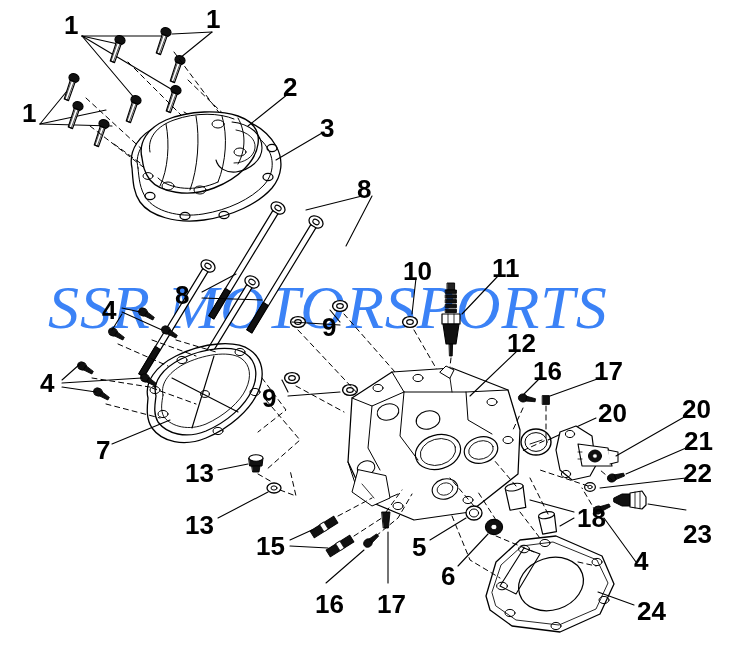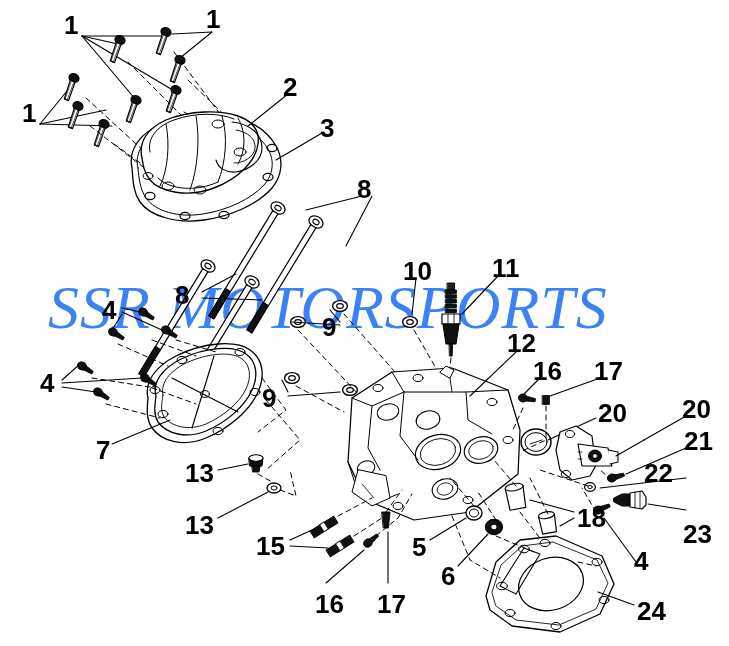--- a/index.html
+++ b/index.html
@@ -512,21 +512,21 @@
   <div class="callout" style="left:322px;top:314px;">9</div>
   <div class="callout" style="left:262px;top:385px;">9</div>
   <div class="callout" style="left:403px;top:258px;">10</div>
   <div class="callout" style="left:492px;top:255px;">11</div>
   <div class="callout" style="left:507px;top:330px;">12</div>
   <div class="callout" style="left:533px;top:358px;">16</div>
   <div class="callout" style="left:594px;top:358px;">17</div>
   <div class="callout" style="left:598px;top:400px;">20</div>
   <div class="callout" style="left:682px;top:396px;">20</div>
   <div class="callout" style="left:684px;top:428px;">21</div>
-  <div class="callout" style="left:644px;top:460px;">22</div>
+  <div class="callout" style="left:683px;top:460px;">22</div>
   <div class="callout" style="left:683px;top:521px;">23</div>
   <div class="callout" style="left:96px;top:437px;">7</div>
   <div class="callout" style="left:185px;top:460px;">13</div>
   <div class="callout" style="left:185px;top:512px;">13</div>
   <div class="callout" style="left:256px;top:533px;">15</div>
   <div class="callout" style="left:315px;top:591px;">16</div>
   <div class="callout" style="left:377px;top:591px;">17</div>
   <div class="callout" style="left:412px;top:534px;">5</div>
   <div class="callout" style="left:441px;top:563px;">6</div>
   <div class="callout" style="left:577px;top:505px;">18</div>

